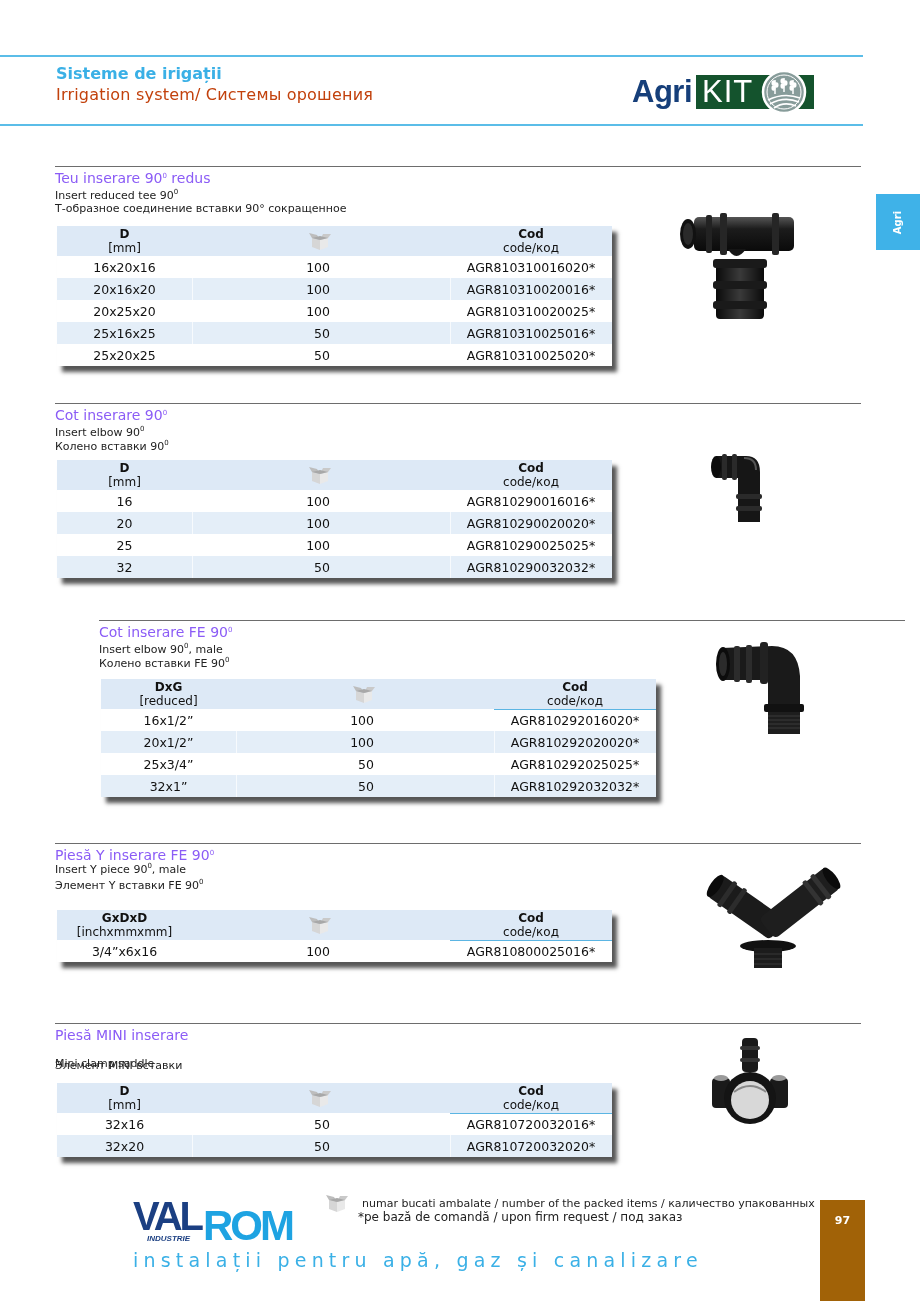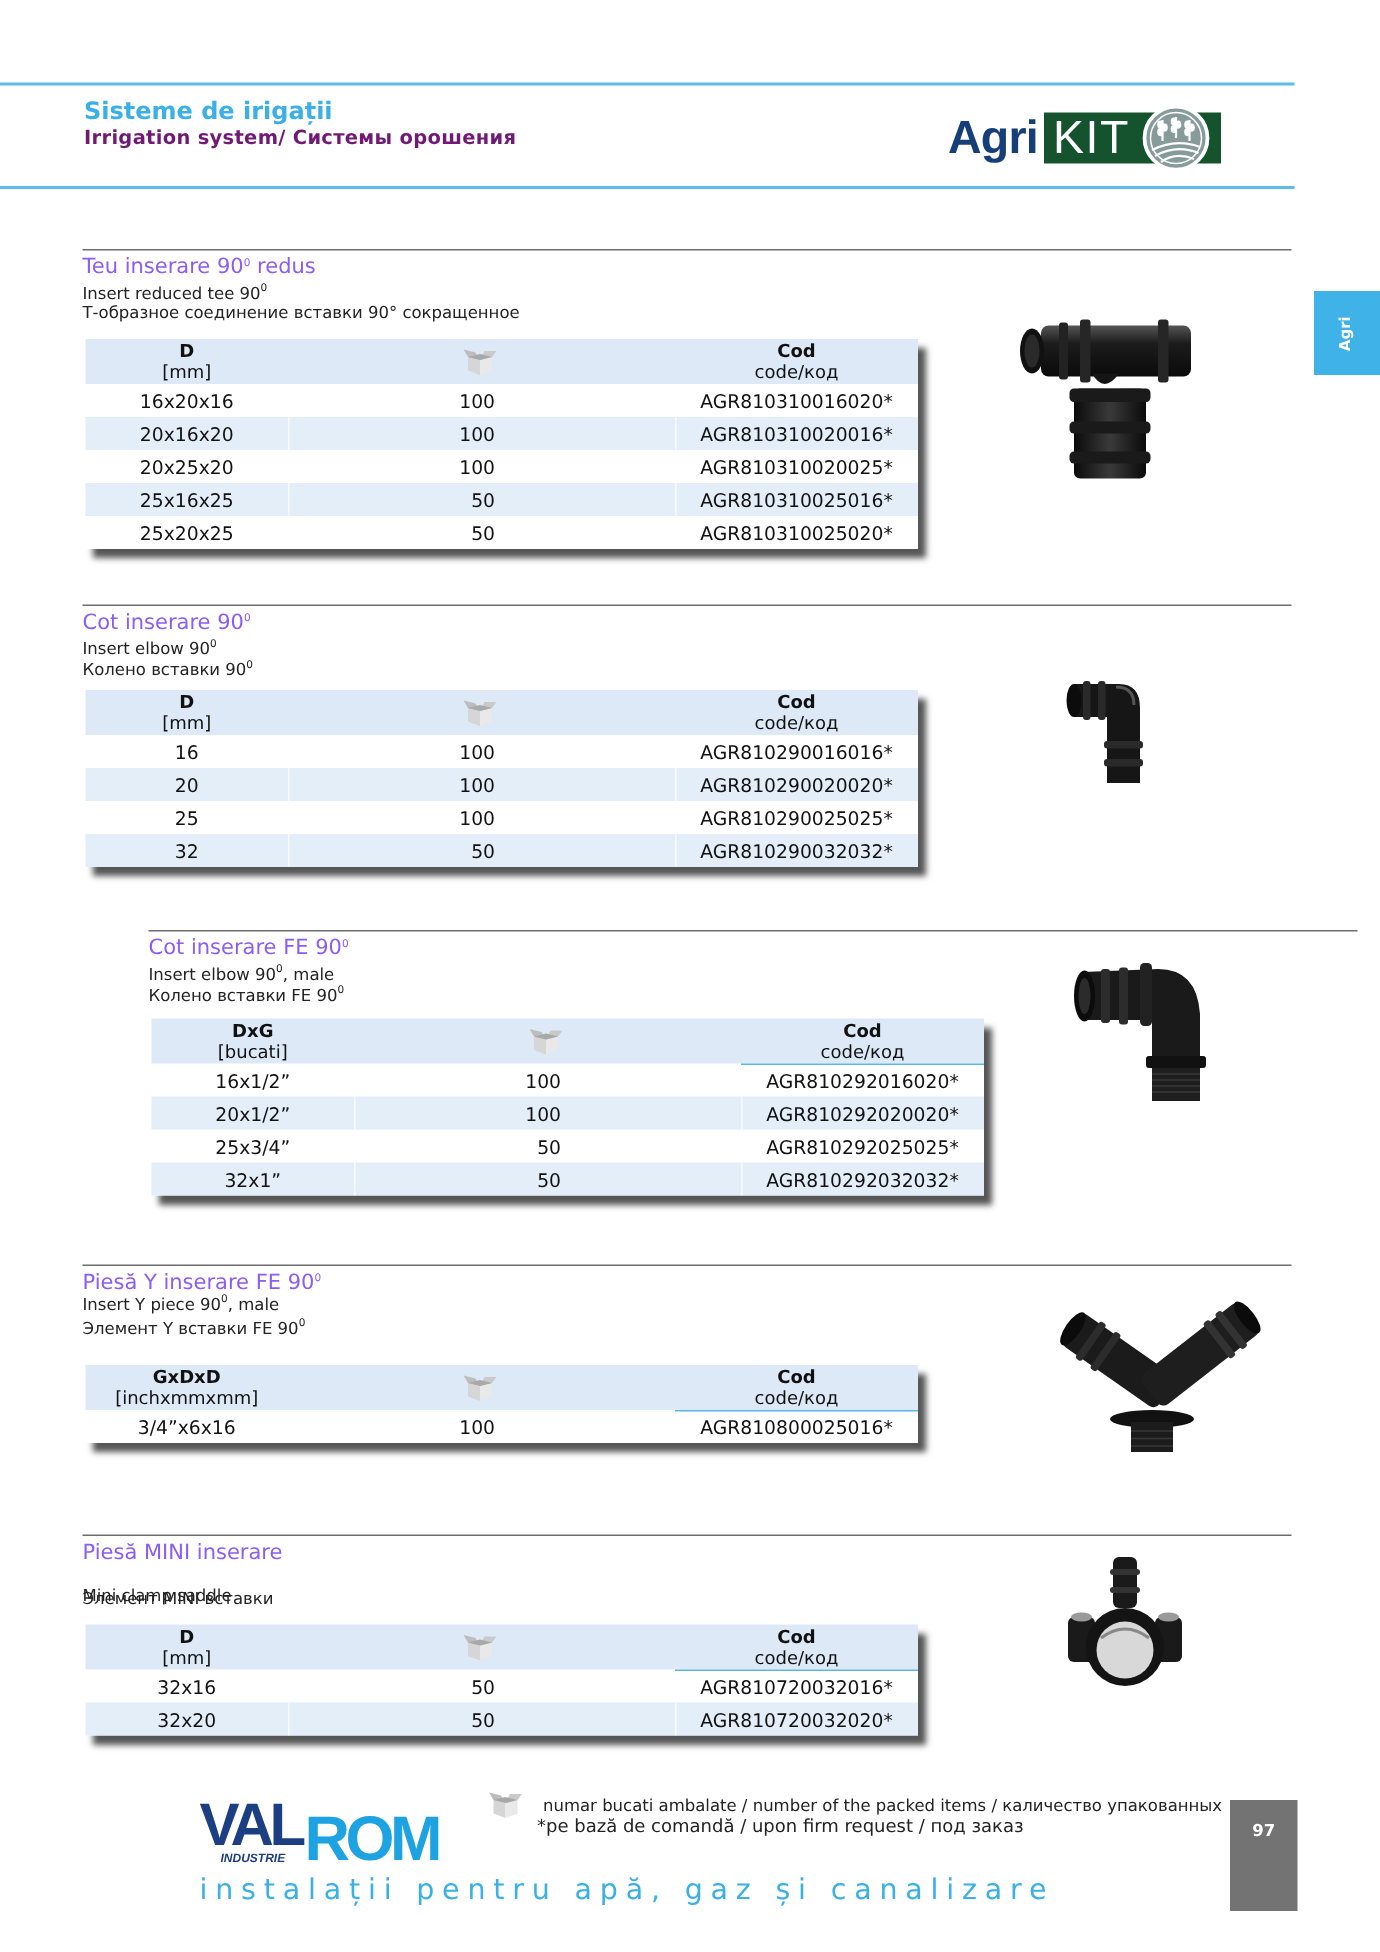--- a/index.html
+++ b/index.html
@@ -1,21 +1,21 @@
 <!DOCTYPE html>
 <html><head>
 <meta charset="utf-8">
 <style>
   * { box-sizing: border-box; margin: 0; padding: 0; }
   html, body { width: 920px; height: 1301px; background: #ffffff; overflow: hidden; }
   body { position: relative; font-family: "DejaVu Sans", sans-serif; color: #1a1a1a; }
 
   .hline { position: absolute; left: 0; height: 2px; background: #5bbde8; }
   .hdr-title { position: absolute; left: 56px; top: 64px; font-size: 16px; font-weight: bold; color: #3ab0e6; }
-  .hdr-sub { position: absolute; left: 56px; top: 85px; font-size: 13px; color: #701a75; letter-spacing: 0.2px; font-weight: bold; }
+  .hdr-sub { position: absolute; left: 56px; top: 85px; font-size: 16px; color: #c2410c; letter-spacing: 0.2px; }
 
   .logo { position: absolute; left: 632px; top: 68px; height: 48px; display: flex; align-items: center; }
   .logo-agri { font-family: "Liberation Sans", sans-serif; font-weight: bold; font-size: 31px; color: #163f7a; letter-spacing: -0.5px; margin-right: 4px; }
   .logo-kit { position: relative; height: 34px; width: 118px; background: #14532d; display: flex; align-items: center; }
   .logo-kit-text { font-family: "Liberation Sans", sans-serif; font-size: 31px; color: #ffffff; padding-left: 6px; letter-spacing: 1px; font-weight: 300; }
   .logo-emblem { position: absolute; right: 6px; top: -7px; width: 48px; height: 48px; }
 
   .side-tab { position: absolute; left: 876px; top: 194px; width: 44px; height: 56px; background: #3fb2e8; display: flex; align-items: center; justify-content: center; }
   .side-tab span { transform: rotate(-90deg); color: #fff; font-weight: bold; font-size: 10px; white-space: nowrap; }
 
@@ -42,21 +42,21 @@
 
   .prod { position: absolute; }
 
   .valrom { position: absolute; left: 133px; top: 1196px; width: 170px; height: 48px; }
   .valrom-tag { position: absolute; left: 133px; top: 1249px; font-size: 19px; color: #3ab0e6; letter-spacing: 5.2px; white-space: nowrap; }
 
   .legend-box { position: absolute; left: 326px; top: 1193px; width: 22px; height: 20px; }
   .legend-1 { position: absolute; left: 362px; top: 1197px; font-size: 11px; color: #222; white-space: nowrap; }
   .legend-2 { position: absolute; left: 358px; top: 1210px; font-size: 12px; color: #222; white-space: nowrap; }
 
-  .pagenum { position: absolute; left: 820px; top: 1200px; width: 45px; height: 74px; background: #737373; }
+  .pagenum { position: absolute; left: 820px; top: 1200px; width: 45px; height: 101px; background: #a16207; }
   .pagenum span { position: absolute; left: 0; width: 45px; top: 14px; text-align: center; color: #fff; font-weight: bold; font-size: 11px; }
 </style>
 </head>
 <body>
 
 <div class="hline" style="top:55px; width:863px;"></div>
 <div class="hline" style="top:124px; width:863px;"></div>
 <div class="hdr-title">Sisteme de irigații</div>
 <div class="hdr-sub">Irrigation system/ Системы орошения</div>
 
@@ -223,21 +223,21 @@
   <rect x="28" y="60" width="26" height="5" rx="2" fill="#2a2a2a"></rect>
 </svg>
 
 <div class="section" style="top:620px; height:200px;margin-left:44px;">
   <div class="sec-rule"></div>
   <div class="sec-title"><span>Cot inserare FE 90</span><sup>0</sup></div>
   <div class="sec-sub" style="top:22px;"><span>Insert elbow 90</span><sup>0</sup><span>, male</span></div>
   <div class="sec-sub" style="top:36px;"><span>Колено вставки FE 90</span><sup>0</sup></div>
   <div class="tbl" style="top:59px;">
     <div class="tbl-head">
-      <div class="th-d"><b>DxG</b><br><span>[bucati]</span></div>
+      <div class="th-d"><b>DxG</b><br><span>[reduced]</span></div>
       <svg class="th-box">
           <use href="#boxsym"></use>
         </svg>
       <div class="th-cod"><b>Cod</b><br><span>code/код</span></div>
       <div class="th-cod-underline"></div>
     </div>
     <div class="tbl-row">
         <span class="c1">16x1/2”</span>
         <span class="c2">100</span>
         <span class="c3">AGR810292016020*</span>

